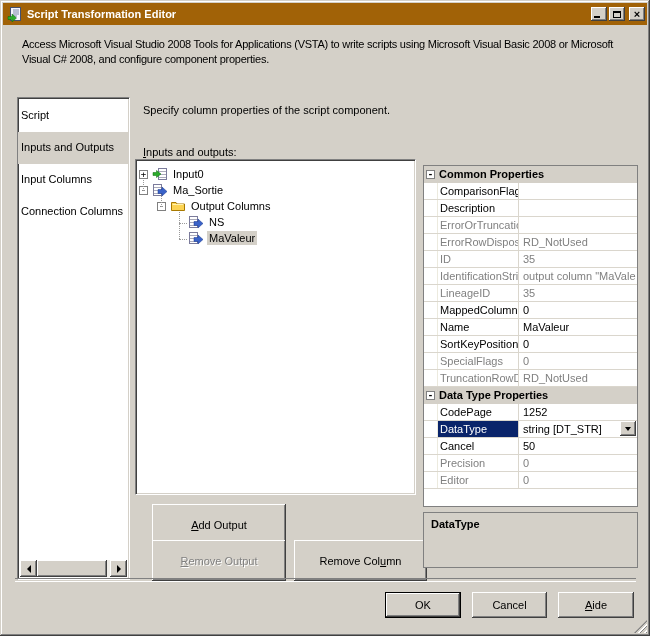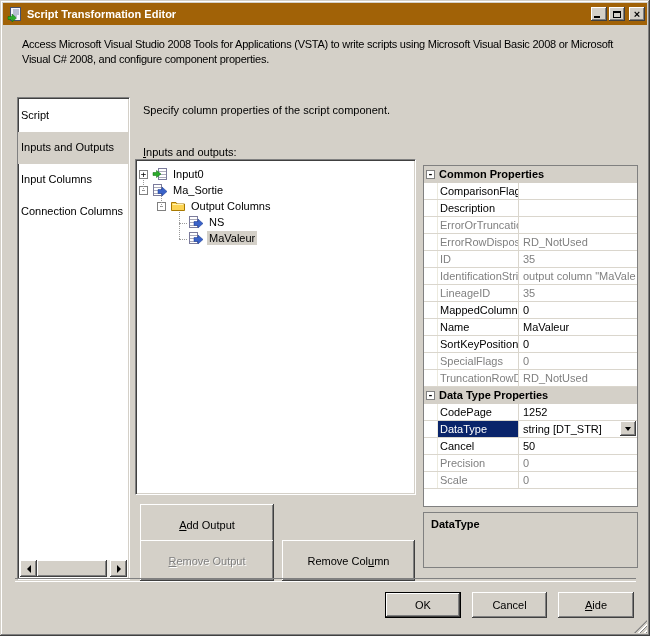--- a/index.html
+++ b/index.html
@@ -88,21 +88,21 @@
     font-family:"DejaVu Sans Mono",monospace; font-size:9px; line-height:6px;
     display:flex; align-items:center; justify-content:center; margin-right:4px; flex:0 0 auto;
   }
   .tree-icon { width:16px; height:16px; margin-right:3px; flex:0 0 auto; }
   .tree-text { padding:0 2px; line-height:14px; }
   .tree-text.selected { background:#d4d0c8; }
   .connector { position:absolute; border-color:#9a9a9a; }
   .connector.v { border-left:1px dotted #9a9a9a; width:0; }
   .connector.h { border-top:1px dotted #9a9a9a; height:0; }
 
-  .mid-btn { position:absolute; height:41px; }
+  .mid-btn { position:absolute; height:41px;margin-left:12px; }
   #btn-add-output { left:140px; top:504px; width:134px; }
   #btn-add-column { left:282px; top:504px; width:133px; }
   #btn-remove-output { left:140px; top:540px; width:134px; }
   #btn-remove-column { left:282px; top:540px; width:133px; }
 
   
   .propgrid {
     position:absolute; left:423px; top:165px; width:215px; height:342px;
     background:#fff; border:1px solid #808080; box-sizing:border-box; overflow:hidden;
   }
@@ -358,21 +358,21 @@
       <div class="pg-name">Cancel</div>
       <div class="pg-value">50</div>
     </div>
     <div class="pg-row gray">
       <div class="pg-gutter"></div>
       <div class="pg-name">Precision</div>
       <div class="pg-value">0</div>
     </div>
     <div class="pg-row gray">
       <div class="pg-gutter"></div>
-      <div class="pg-name">Scale</div>
+      <div class="pg-name">Editor</div>
       <div class="pg-value">0</div>
     </div>
   </div>
 
   <div class="help-panel">
     <div class="hp-title">DataType</div>
   </div>
 
   <div class="divider"></div>
   <button class="btn default" id="btn-ok">OK</button>

